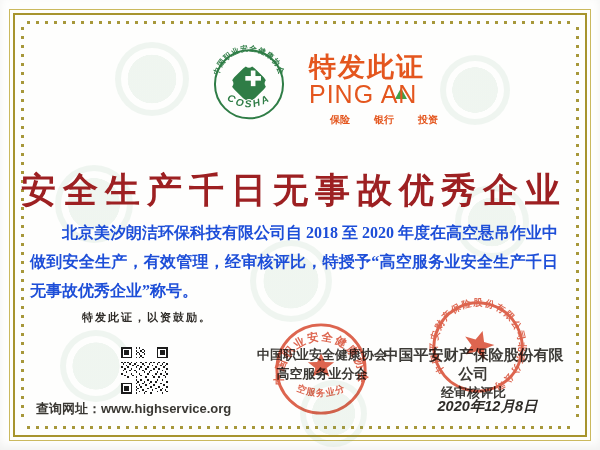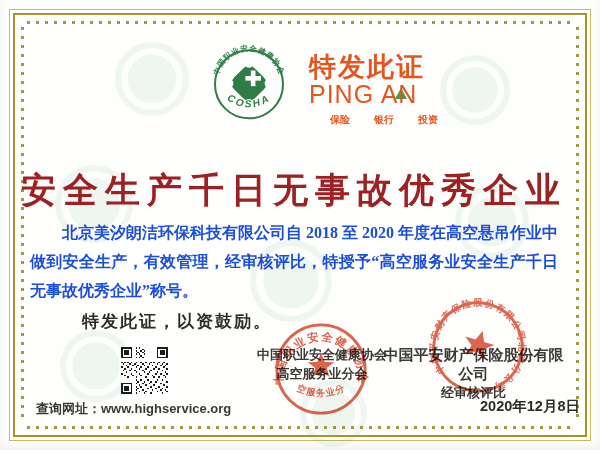--- a/index.html
+++ b/index.html
@@ -42,33 +42,33 @@
   
   .title { position:absolute; left:18px; right:30px; top:138px; text-align:center;
            font-family:"Liberation Serif", serif;
            font-size:35px; font-weight:900; color:#9d2022; letter-spacing:7px;margin-top:29px; }
   .bodytext { position:absolute; left:30px; right:42px; top:202px;
               font-family:"Liberation Serif", serif;
               font-size:16px; line-height:29px; font-weight:700; color:#1d4ed8;
               text-align:justify; text-indent:2em; }
   .closing { position:absolute; left:82px; top:310px;
              font-family:"Liberation Serif", serif;
-             font-size:17px; font-weight:700; color:#2f2c28; letter-spacing:2px; }
+             font-size:11px; font-weight:700; color:#2f2c28; letter-spacing:2px; }
 
   
   .qr { position:absolute; left:121px; top:347px; width:47px; height:47px; }
   .url { position:absolute; left:36px; top:400px; font-size:13px; font-weight:700; color:#3a3833; }
   .issuer { position:absolute; text-align:center; color:#3c3a36; font-weight:600; }
   .issuer .l1 { font-size:13px; line-height:19px; }
   .issuer .l2 { font-size:13px; line-height:19px; }
   .issuer1 { left:243px; top:345px; width:158px; }
   .issuer2 { left:381px; top:345px; width:185px; font-size:12.5px; }
   .issuer2 .l1 { font-size:15px; }
-  .date { position:absolute; left:395px; top:397px; width:185px; text-align:right;
-          font-size:14.5px; font-weight:600; color:#2f2c28; }
+  .date { position:absolute; left:395px; top:397px; width:185px; text-align:center;
+          font-size:14.5px; font-weight:600; color:#2f2c28;font-style:italic; }
 
   
   .seal { position:absolute; mix-blend-mode:multiply; opacity:.85; }
   .seal1 { left:272px; top:320px; width:98px; height:98px; }
   .seal2 { left:429px; top:298px; width:98px; height:98px; }
 </style>
 </head>
 <body>
 
 <div class="canvas">

